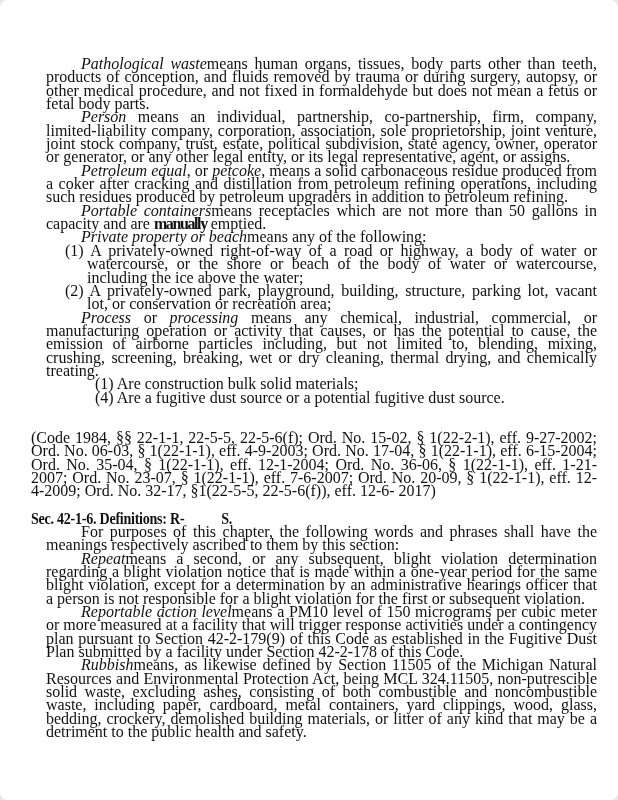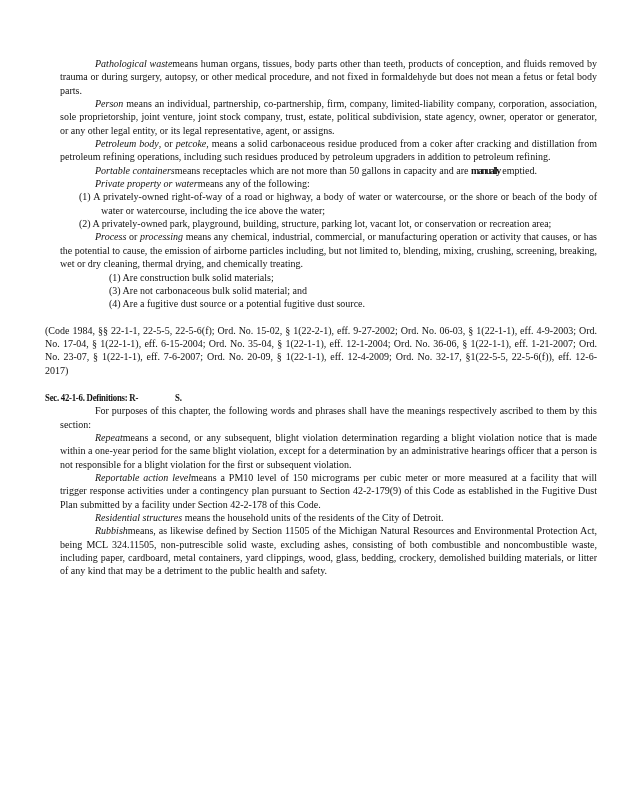--- a/index.html
+++ b/index.html
@@ -7,31 +7,32 @@
     background:#e8e8e8;
     font-family:"Liberation Serif","DejaVu Serif",serif;
   }
   .page{
     position:relative;
     width:618px;height:800px;
     margin:0 auto;
     background:#ffffff;
     color:#111;
     box-sizing:border-box;
-    padding:57px 21px 20px 45px;
-    font-size:10px;
+    padding:57px 21px 20px 31px;
+    font-size:16px;
     line-height:13.35px;
     overflow:hidden;
+    border-radius:8px;
   }
   .blk{ text-align:justify; }
   .para-indent{ margin-left:15px; text-indent:35px; }
   .para-hang{ margin-left:50px; }
   .li1{ margin-left:34px; padding-left:22px; text-indent:-22px; }
   .li2{ margin-left:64px; padding-left:22px; text-indent:-22px; }
-  .citation{ margin-top:13px; text-align:justify; }
+  .citation{ margin-top:27px; text-align:justify; }
   .heading{
     margin-top:14px;
     font-weight:bold;
     transform:scaleX(0.88);
     transform-origin:0 50%;
     letter-spacing:-0.3px;
     text-align:left;
   }
   .it{ font-style:italic; }
   .ul{ text-decoration:underline; }
@@ -39,30 +40,28 @@
   .sq{ letter-spacing:-1.4px;font-weight:bold; }
   .gap{ display:inline-block; width:42px; }
 </style>
 </head>
 <body>
 
 <div class="page">
   <div>
       <div class="blk para-indent"><span class="it">Pathological waste</span><span>means human organs, tissues, body parts other than teeth, products of conception, and fluids removed by trauma or during surgery, autopsy, or other medical procedure, and not fixed in formaldehyde but does not mean a fetus or fetal body parts.</span></div>
       <div class="blk para-indent"><span class="it">Person</span><span> means an individual, partnership, co-partnership, firm, company, limited-liability company, corporation, association, sole proprietorship, joint venture, joint stock company, trust, estate, political subdivision, state agency, owner, operator or generator, or any other legal entity, or its legal representative, agent, or assigns.</span></div>
-      <div class="blk para-indent"><span class="it">Petroleum body</span><span>, or </span><span class="it">petcoke</span><span>, means a solid carbonaceous residue produced from a coker after cracking and distillation from petroleum refining operations, including such residues produced by petroleum upgraders in addition to petroleum refining.</span></div>
+      <div class="blk para-indent"><span class="it">Petroleum equal</span><span>, or </span><span class="it">petcoke</span><span>, means a solid carbonaceous residue produced from a coker after cracking and distillation from petroleum refining operations, including such residues produced by petroleum upgraders in addition to petroleum refining.</span></div>
       <div class="blk para-indent"><span class="it">Portable containers</span><span>means receptacles which are not more than 50 gallons in capacity and are </span><span class="sq">manually</span><span> emptied.</span></div>
-      <div class="blk para-indent"><span class="it">Private property or water</span><span>means any of the following:</span></div>
+      <div class="blk para-indent"><span class="it">Private property or beach</span><span>means any of the following:</span></div>
       <div class="blk li1"><span>(1) A privately-owned right-of-way of a road or highway, a body of water or watercourse, or the shore or beach of the body of water or watercourse, including the ice above the water;</span></div>
       <div class="blk li1"><span>(2) A privately-owned park, playground, building, structure, parking lot, vacant lot, or conservation or recreation area;</span></div>
       <div class="blk para-indent"><span class="it">Process</span><span> or </span><span class="it">processing</span><span> means any chemical, industrial, commercial, or manufacturing operation or activity that causes, or has the potential to cause, the emission of airborne particles including, but not limited to, blending, mixing, crushing, screening, breaking, wet or dry cleaning, thermal drying, and chemically treating.</span></div>
       <div class="blk li2"><span>(1) Are construction bulk solid materials;</span></div>
-      <div class="blk li2"><span>(3) Are not carbonaceous bulk solid material; and</span></div>
       <div class="blk li2"><span>(4) Are a fugitive dust source or a potential fugitive dust source.</span></div>
       <div class="blk citation"><span>(Code 1984, §§ 22-1-1, 22-5-5, 22-5-6(f); Ord. No. 15-02, § 1(22-2-1), eff. 9-27-2002; Ord. No. 06-03, § 1(22-1-1), eff. 4-9-2003; Ord. No. 17-04, § 1(22-1-1), eff. 6-15-2004; Ord. No. 35-04, § 1(22-1-1), eff. 12-1-2004; Ord. No. 36-06, § 1(22-1-1), eff. 1-21-2007; Ord. No. 23-07, § 1(22-1-1), eff. 7-6-2007; Ord. No. 20-09, § 1(22-1-1), eff. 12-4-2009; Ord. No. 32-17, §1(22-5-5, 22-5-6(f)), eff. 12-6- 2017)</span></div>
       <div class="blk heading"><span class="bd">Sec. 42-1-6. Definitions: R-</span><span class="gap"></span><span class="bd">S.</span></div>
       <div class="blk para-indent"><span>For purposes of this chapter, the following words and phrases shall have the meanings respectively ascribed to them by this section:</span></div>
       <div class="blk para-indent"><span class="it">Repeat</span><span>means a second, or any subsequent, blight violation determination regarding a blight violation notice that is made within a one-year period for the same blight violation, except for a determination by an administrative hearings officer that a person is not responsible for a blight violation for the first or subsequent violation.</span></div>
       <div class="blk para-indent"><span class="it">Reportable action level</span><span>means a PM10 level of 150 micrograms per cubic meter or more measured at a facility that will trigger response activities under a contingency plan pursuant to Section 42-2-179(9) of this Code as established in the Fugitive Dust Plan submitted by a facility under Section 42-2-178 of this Code.</span></div>
-      <div class="blk para-indent"><span class="it">Residential structures</span><span> means the household units of the residents of the City of Detroit.</span></div>
       <div class="blk para-indent"><span class="it">Rubbish</span><span>means, as likewise defined by Section 11505 of the Michigan Natural Resources and Environmental Protection Act, being MCL 324.11505, non-putrescible solid waste, excluding ashes, consisting of both combustible and noncombustible waste, including paper, cardboard, metal containers, yard clippings, wood, glass, bedding,  crockery, demolished building materials, or litter of any kind that may be a detriment to the public health and safety.</span></div>
     </div>
 </div>
 
 </body></html>

